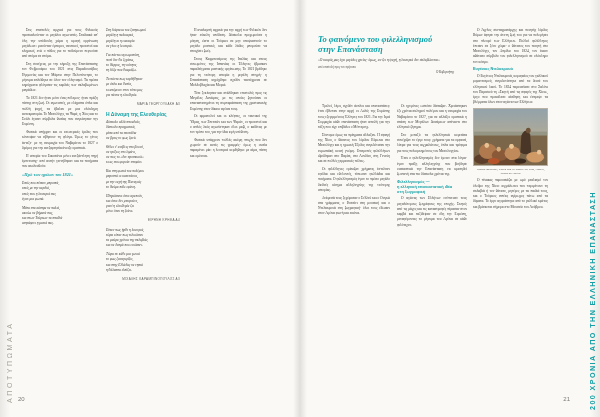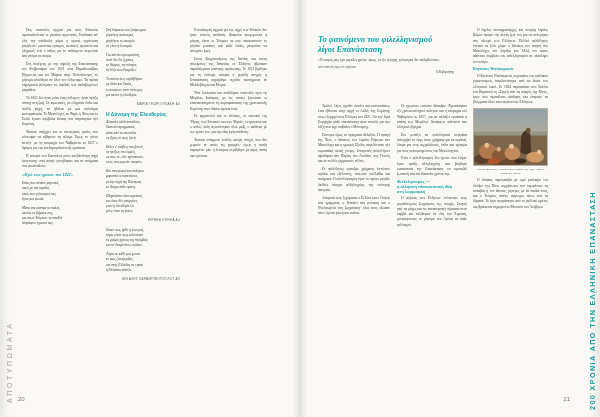--- a/index.html
+++ b/index.html
@@ -127,21 +127,21 @@
   <div class="col lp-col3">
     <p class="body">Η αναλαμπή αρχικά για την αρχή των Φιλικών δεν ήταν εύκολη υπόθεση. Δύσκολα προχωρούσε η μύηση, ώστε οι Τούρκοι να μην υποψιαστούν το μεγάλο μυστικό, και κάθε λάθος μπορούσε να στοιχίσει ζωές.</p>
     <p class="body">Στους Καρμπονάρους της Ιταλίας και στους συνωμότες της Ισπανίας οι Έλληνες έβρισκαν παραδείγματα μυστικής οργάνωσης. Το 1821 βρέθηκε για τη νεότερη ιστορία η μεγάλη στιγμή· η Επανάσταση κηρύχθηκε σχεδόν ταυτόχρονα σε Μολδοβλαχία και Μοριά.</p>
     <p class="body">Τότε ξεκίνησαν και στάλθηκαν επιστολές προς τις Μεγάλες Δυνάμεις, με τις οποίες ζητούσαν οι επαναστατημένοι τη συμπαράσταση της χριστιανικής Ευρώπης στον δίκαιο αγώνα τους.</p>
     <p class="body">Οι αρματολοί και οι κλέφτες, οι ναυτικοί της Ύδρας, των Σπετσών και των Ψαρών, οι προεστοί και ο απλός λαός αγωνίστηκαν όλοι μαζί, ο καθένας με τον τρόπο του, για την ίδια ιερή υπόθεση.</p>
     <p class="body">Φυσικά υπάρχουν πολλές ακόμη πτυχές που δεν χωρούν σε αυτές τις γραμμές· όμως η ουσία παραμένει μία: η λευτεριά κερδήθηκε με αίμα, πίστη και ομόνοια.</p>
   </div>
 
   <div class="col rp-head">
     <div class="rp-title">Το φαινόμενο του φιλελληνισμού
-λίγοι Επανάσταση</div>
+στην Επανάσταση</div>
     <div class="rp-quote">«Ο καιρός μας έχει μεγάλες χρείες· όμως, αν ζει η ψυχή, η λευτεριά δεν σκλαβώνεται»</div>
     <div class="rp-quote-attr">από επιστολή προς τον πρίγκιπα</div>
     <div class="rp-quote-sig">Ο Κυβερνήτης</div>
   </div>
 
   <div class="col rp-col1">
     <p class="body">Τρελοί, λίγοι, σχεδόν άοπλοι και επαναστάτες: έτσι έβλεπαν στην αρχή οι Αυλές της Ευρώπης τους εξεγερμένους Έλληνες του 1821. Για την Ιερά Συμμαχία κάθε επανάσταση ήταν απειλή για την τάξη που είχε επιβάλει ο Μέττερνιχ.</p>
     <p class="body">Σύντομα όμως τα πράγματα άλλαξαν. Η σφαγή της Χίου, ο θάνατος του λόρδου Βύρωνα στο Μεσολόγγι και η ηρωική Έξοδος συγκλόνισαν την ευρωπαϊκή κοινή γνώμη. Επιτροπές φιλελλήνων ιδρύθηκαν στο Παρίσι, στο Λονδίνο, στη Γενεύη και σε πολλές γερμανικές πόλεις.</p>
     <p class="body">Οι φιλέλληνες εράνιζαν χρήματα, έστελναν εφόδια και εθελοντές, τύπωναν φυλλάδια και ποιήματα. Ο φιλελληνισμός έγινε το πρώτο μεγάλο διεθνές κίνημα αλληλεγγύης της νεότερης ιστορίας.</p>
     <p class="body">Ανάμεσά τους ξεχώρισαν ο Σέλλεϋ και ο Ουγκώ στα γράμματα, ο Ροσσίνι στη μουσική και ο Ντελακρουά στη ζωγραφική· όλοι τους έδωσαν στον Αγώνα φωνή και εικόνα.</p>

